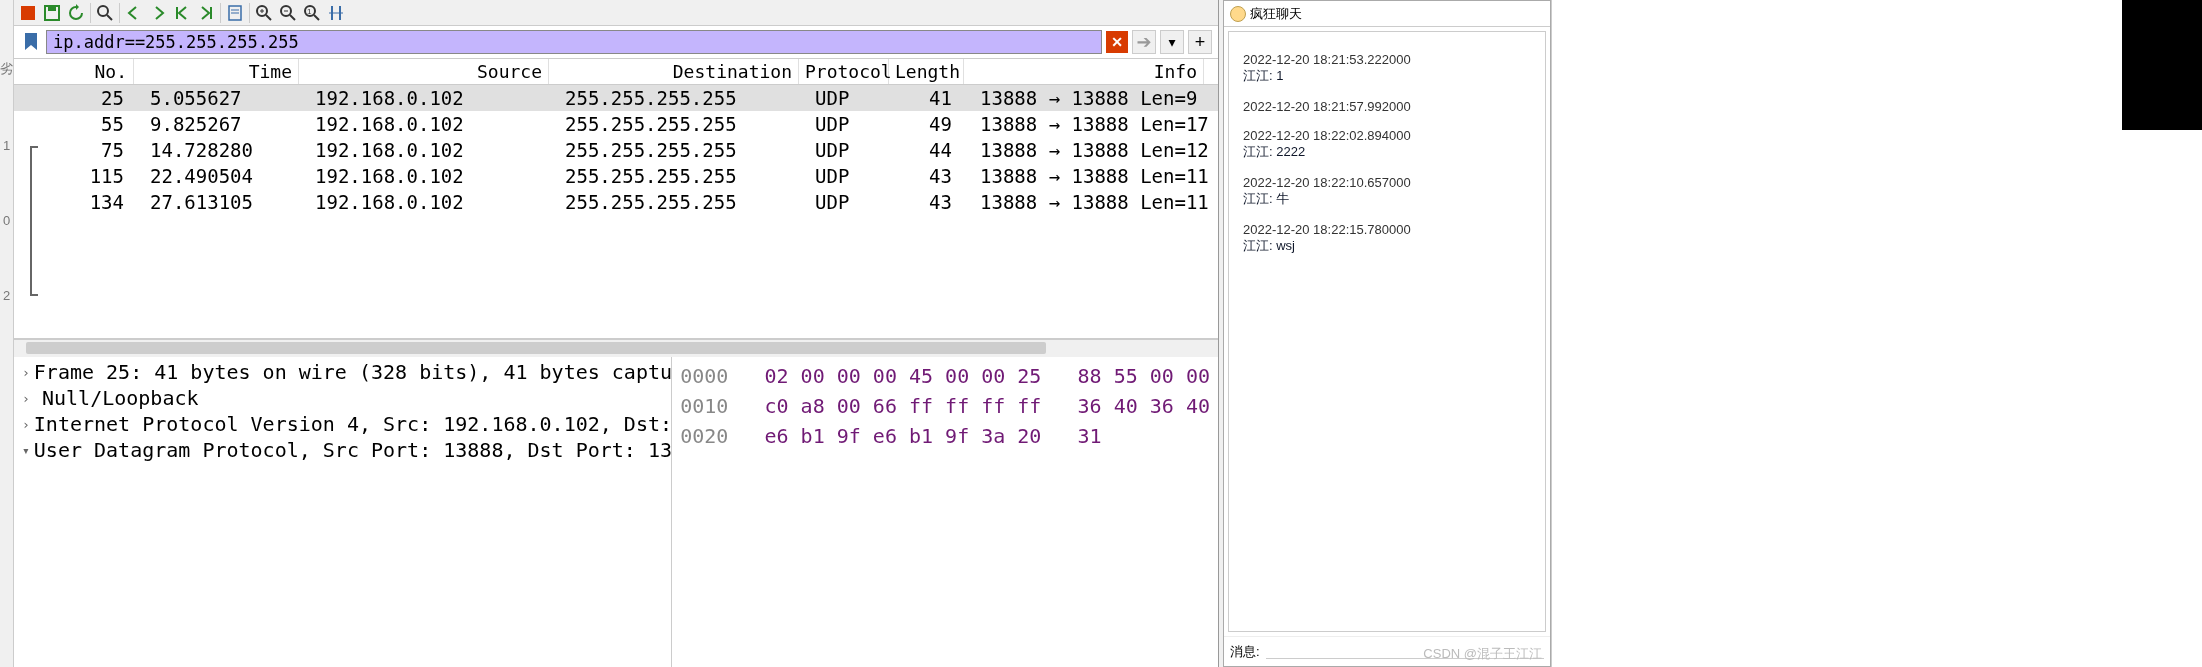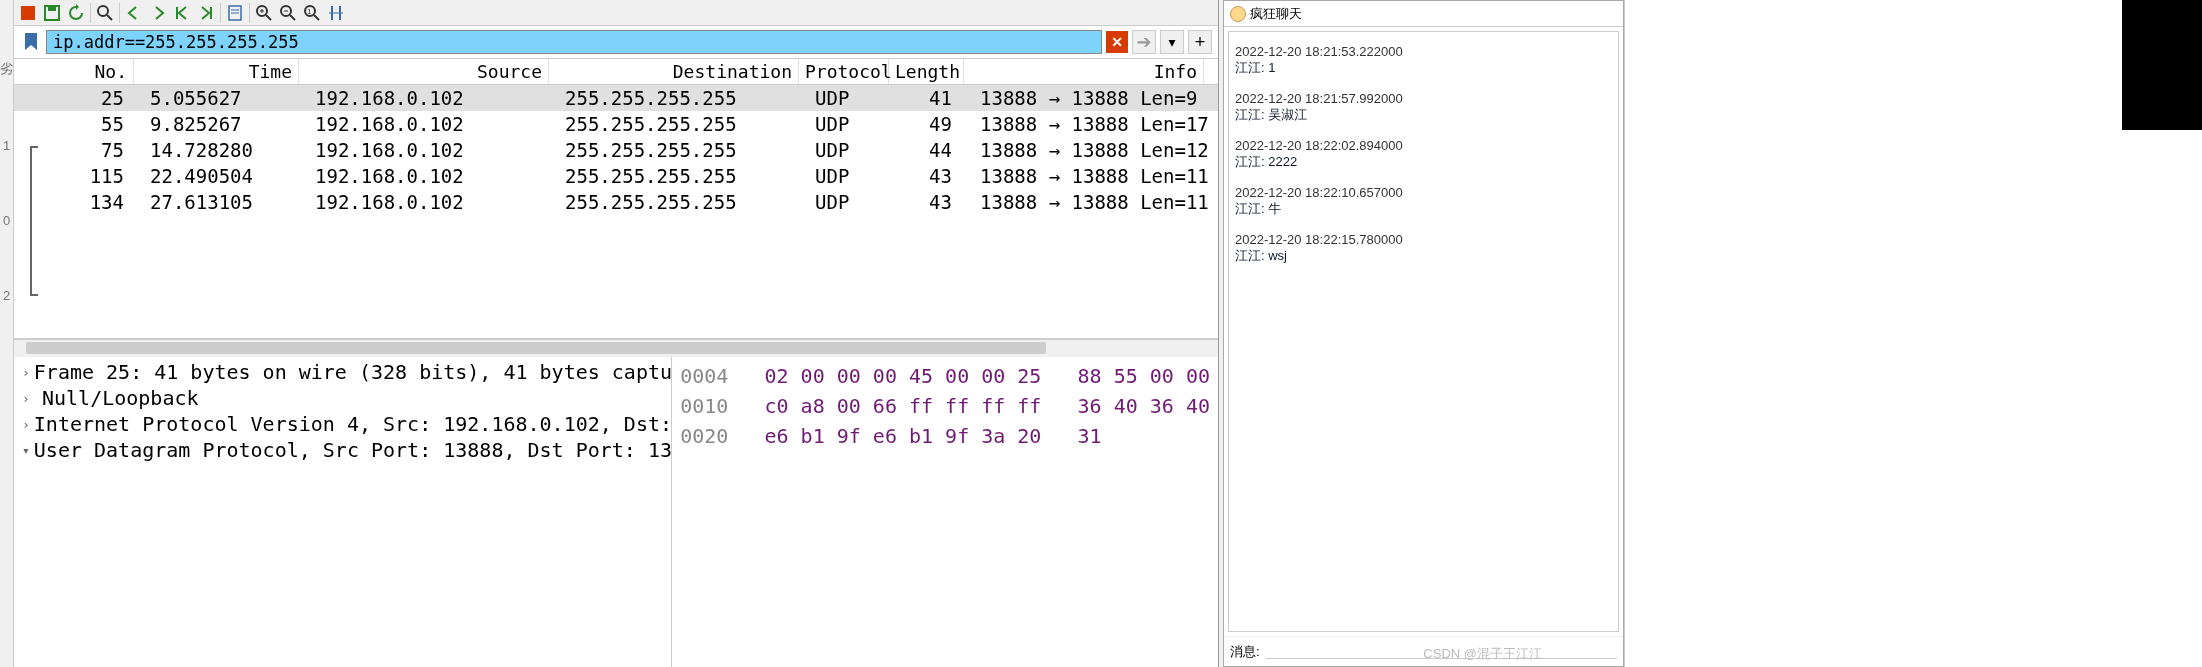--- a/index.html
+++ b/index.html
@@ -18,21 +18,21 @@
   }
   .filter-row {
     display: flex; align-items: center; padding: 4px 6px; gap: 4px;
     border-bottom: 1px solid #ccc; background: #fff;
   }
   .bookmark-icon {
     width: 22px; height: 22px; display: flex; align-items: center; justify-content: center;
     color: #3a6da8;
   }
   .filter-input {
-    flex: 1; background: #7dd3fc; border: 1px solid #888;
+    flex: 1; background: #c4b5fd; border: 1px solid #888;
     font-family: "SimSun", monospace; font-size: 17px;
     padding: 2px 6px; height: 24px;
   }
   .filter-btn {
     width: 24px; height: 24px; display: flex; align-items: center;
     justify-content: center; border: 1px solid #ccc; font-size: 14px;
     background: #f0f0f0;
   }
   .clear-x {
     width: 22px; height: 22px; background: #d83b01; color: #fff;
@@ -75,33 +75,33 @@
   .tree-toggle {
     width: 16px; display: inline-block; color: #666; font-size: 13px; margin-right: 4px;
   }
   .hex-panel {
     flex: 1; font-family: Consolas, monospace; font-size: 20px; padding: 4px 8px; background: #fff;
   }
   .hex-row { white-space: pre; color: #666; line-height: 1.5; }
   .hex-offset { color: #888; }
   .hex-bytes { color: #701a75; }
   .chat-window {
-    width: 401px; background: #fff; border: 1px solid #aaa; margin-left: 4px;
+    width: 328px; background: #fff; border: 1px solid #aaa; margin-left: 4px;
     display: flex; flex-direction: column;
   }
   .chat-title {
     height: 26px; border-bottom: 1px solid #ccc; display: flex; align-items: center;
     padding: 0 6px; gap: 4px; font-size: 13px; background: #fff;
   }
   .chat-icon {
     width: 16px; height: 16px; background: #ffd98b; border-radius: 50%;
     border: 1px solid #c0a050; position: relative;
   }
   .chat-body {
-    flex: 1; padding: 0; font-size: 13px; color: #333;
+    flex: 1; padding: 8px; font-size: 13px; color: #333;
     border: 1px solid #ccc; margin: 4px; overflow: hidden;
   }
   .chat-msg { padding: 12px 6px 2px 6px; }
   .chat-ts { color: #333; }
   .chat-content { color: #0f172a; }
   .chat-input-row {
     height: 30px; display: flex; align-items: center; padding: 4px 6px;
     border-top: 1px solid #eee; font-size: 13px;
   }
   .watermark {
@@ -314,41 +314,40 @@
           <div class="detail-line">
             <span class="tree-toggle">›</span>
             <span>Internet Protocol Version 4, Src: 192.168.0.102, Dst:</span>
           </div>
           <div class="detail-line">
             <span class="tree-toggle">▾</span>
             <span>User Datagram Protocol, Src Port: 13888, Dst Port: 138</span>
           </div>
         </div>
       <div class="hex-panel" id="hex-panel">
-          <div class="hex-row"><span class="hex-offset">0004</span>   <span class="hex-bytes">02 00 00 00 45 00 00 25   88 55 00 00</span></div>
+          <div class="hex-row"><span class="hex-offset">0000</span>   <span class="hex-bytes">02 00 00 00 45 00 00 25   88 55 00 00</span></div>
           <div class="hex-row"><span class="hex-offset">0010</span>   <span class="hex-bytes">c0 a8 00 66 ff ff ff ff   36 40 36 40</span></div>
           <div class="hex-row"><span class="hex-offset">0020</span>   <span class="hex-bytes">e6 b1 9f e6 b1 9f 3a 20   31</span></div>
         </div>
     </div>
 
   </div>
 
   <div class="chat-window">
     <div class="chat-title">
       <span class="chat-icon"></span>
       <span>疯狂聊天</span>
     </div>
     <div class="chat-body" id="chat-body">
         <div class="chat-msg">
           <div class="chat-ts">2022-12-20 18:21:53.222000</div>
           <div class="chat-content">江江: 1</div>
         </div>
         <div class="chat-msg">
           <div class="chat-ts">2022-12-20 18:21:57.992000</div>
-          <div class="chat-content">江江: 吴淑江</div>
         </div>
         <div class="chat-msg">
           <div class="chat-ts">2022-12-20 18:22:02.894000</div>
           <div class="chat-content">江江: 2222</div>
         </div>
         <div class="chat-msg">
           <div class="chat-ts">2022-12-20 18:22:10.657000</div>
           <div class="chat-content">江江: 牛</div>
         </div>
         <div class="chat-msg">

